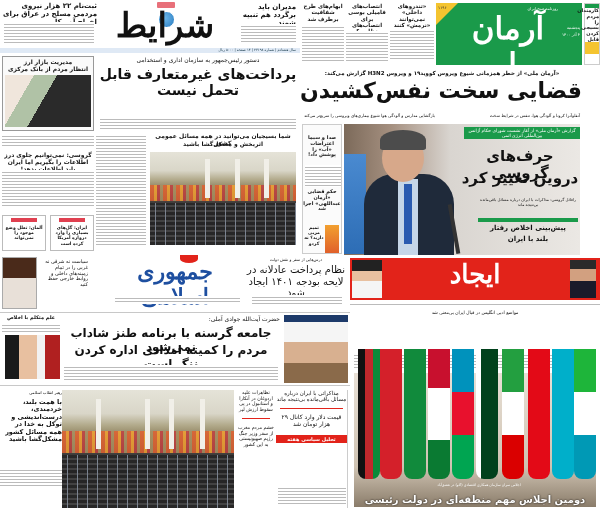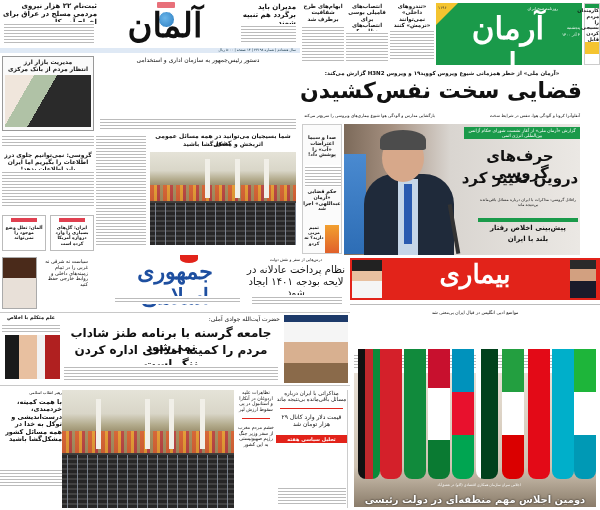--- a/index.html
+++ b/index.html
@@ -27,33 +27,34 @@
 .flag{position:absolute;bottom:28px;width:22px;height:130px;border-radius:0 0 8px 8px}
 </style>
 </head>
 <body>
 
 <div class="paper" id="kayhan">
   <div class="hl" style="position:absolute;left:2px;top:2px;width:95px;font-size:7px;text-align:right;">ثبت‌نام ۲۲ هزار نیروی مردمی مسلح در عراق برای اخراج آمریکا</div>
   <div class="txt" style="left:4px;top:22px;width:90px;height:22px"></div>
   <div style="position:absolute;left:157px;top:2px;width:18px;height:6px;background:#e8707a;border-radius:1px"></div>
   <div style="position:absolute;left:158px;top:11px;width:17px;height:17px;border-radius:50%;background:radial-gradient(circle at 40% 40%,#6bb6ea,#2a7cc0);border:1px solid #fff"></div>
-  <div class="hl" style="position:absolute;left:110px;top:6px;width:110px;font-family:'DejaVu Serif',serif;font-size:34px;font-weight:bold;color:#111">آلمان</div>
+  <div class="hl" style="position:absolute;left:110px;top:6px;width:110px;font-family:'DejaVu Serif',serif;font-size:34px;font-weight:bold;color:#111">شرایط</div>
   <div class="hl" style="position:absolute;right:4px;top:3px;width:60px;font-size:7px;text-align:right">مدیران باید برگردد هم تنبیه شوند</div>
   <div class="txt" style="right:4px;top:24px;width:55px;height:20px"></div>
 
   <div style="position:absolute;left:0;top:48px;width:300px;height:5px;background:#dfe9f5;font-size:3.5px;color:#134;padding:0 4px;line-height:5px">سال هشتادم | شماره ۲۳۱۹۸ | ۱۴ صفحه | ۵۰۰۰ ریال</div>
 
   <div style="position:absolute;left:2px;top:56px;width:92px;height:75px;border:1px solid #999;background:#fafafa">
     <div class="hl" style="font-size:6px;margin-top:2px">مدیریت بازار ارز</div>
     <div class="hl" style="font-size:6px">انتظار مردم از بانک مرکزی</div>
     <div style="position:absolute;left:2px;top:18px;width:86px;height:52px;background:linear-gradient(120deg,#f0e6dc 0 25%,#b0c2a6 25% 45%,#2a2a2a 45% 100%)"></div>
   </div>
 
   <div class="hl" style="position:absolute;left:100px;top:57px;width:196px;font-size:6px;font-weight:normal">دستور رئیس‌جمهور به سازمان اداری و استخدامی</div>
+  <div class="hl" style="position:absolute;left:98px;top:66px;width:200px;font-size:14px">پرداخت‌های غیرمتعارف قابل تحمل نیست</div>
   <div class="txt" style="left:100px;top:117px;width:196px;height:14px"></div>
 
   <div class="txt" style="left:2px;top:134px;width:92px;height:14px"></div>
   <div class="hl" style="position:absolute;left:2px;top:152px;width:92px;font-size:6px">گروسی: نمی‌توانیم جلوی درز اطلاعات را بگیریم اما ایران باید اطلاعات بدهد!</div>
   <div class="txt" style="left:2px;top:170px;width:92px;height:38px"></div>
   <div class="txt" style="left:96px;top:134px;width:50px;height:112px"></div>
 
   <div class="hl" style="position:absolute;left:150px;top:133px;width:146px;font-size:6px">شما بسیجیان می‌توانید در همه مسائل عمومی کشور</div>
   <div class="hl" style="position:absolute;left:150px;top:141px;width:146px;font-size:6px">اثربخش و مشکل‌گشا باشید</div>
   <div class="photo-crowd" style="left:150px;top:152px;width:146px;height:93px">
@@ -152,21 +153,21 @@
   </div>
   <div class="hl" style="position:absolute;left:62px;top:61px;width:218px;font-size:6px;font-weight:normal;text-align:right">حضرت آیت‌الله جوادی آملی:</div>
   <div class="hl" style="position:absolute;left:62px;top:72px;width:218px;font-size:12px">جامعه گرسنه با برنامه طنز شاداب نمی‌شود</div>
   <div class="hl" style="position:absolute;left:62px;top:89px;width:218px;font-size:12px">مردم را کمیته امدادی اداره کردن ننگ است</div>
   <div class="txt" style="left:64px;top:110px;width:214px;height:16px"></div>
   <div style="position:absolute;left:284px;top:60px;width:64px;height:68px;background:linear-gradient(#1d3a6a 0 10%,#f5f5f5 10% 40%,#d8b090 40% 70%,#8a6a4a 70% 100%)"></div>
   <div class="border" style="left:0;top:130px;width:350px;height:1px"></div>
 
   <div style="position:absolute;left:0;top:135px;width:62px;height:118px">
     <div style="font-size:4px;text-align:right">رهبر انقلاب اسلامی</div>
-    <div class="hl" style="font-size:6.5px;text-align:right;margin-top:4px">با همت کمیته، خردمندی، درست‌اندیشی و توکل به خدا در همه مسائل کشور مشکل‌گشا باشید</div>
+    <div class="hl" style="font-size:6.5px;text-align:right;margin-top:4px">با همت بلند، خردمندی، درست‌اندیشی و توکل به خدا در همه مسائل کشور مشکل‌گشا باشید</div>
     <div class="txt" style="left:0;top:78px;width:62px;height:20px"></div>
   </div>
   <div class="photo-crowd" style="left:62px;top:135px;width:172px;height:118px">
     <div class="pillar" style="left:20%"></div>
       <div class="pillar" style="left:48%"></div>
       <div class="pillar" style="left:62%"></div>
       <div class="pillar" style="left:80%"></div>
   </div>
   <div style="position:absolute;left:238px;top:135px;width:36px;height:118px">
     <div class="hl" style="font-size:4.8px;font-weight:normal">تظاهرات علیه اردوغان در آنکارا و استانبول در پی سقوط ارزش لیر</div>
@@ -181,21 +182,21 @@
       <div style="font-size:5px;color:#fff;text-align:center;font-weight:bold">تحلیل سیاسی هفته</div>
     </div>
     <div class="txt" style="left:2px;top:96px;width:68px;height:20px"></div>
   </div>
 </div>
 
 <div class="paper" id="resalat">
   <div style="position:absolute;left:0;top:3px;width:250px;height:42px;background:#e2231a">
     <div style="position:absolute;left:2px;top:2px;width:30px;height:38px;background:linear-gradient(#222 0 30%,#e8c0a0 30% 55%,#f5f5f5 55% 100%)"></div>
     <div style="position:absolute;right:4px;top:2px;width:26px;height:38px;background:linear-gradient(#2a2a2a 0 25%,#d2a080 25% 55%,#1a1a2a 55% 100%)"></div>
-    <div class="hl" style="position:absolute;left:70px;top:2px;width:110px;font-family:'DejaVu Serif',serif;font-size:26px;color:#fff">بیماری</div>
+    <div class="hl" style="position:absolute;left:70px;top:2px;width:110px;font-family:'DejaVu Serif',serif;font-size:26px;color:#fff">ایجاد</div>
   </div>
   <div class="txt" style="left:0;top:47px;width:250px;height:4px"></div>
   <div class="hl" style="position:absolute;left:30px;top:55px;width:190px;font-size:4.5px;font-weight:normal">مواضع ادبی انگلیس در قبال ایران بی‌معنی شد</div>
   <div class="txt" style="left:4px;top:98px;width:242px;height:16px"></div>
 
   <div style="position:absolute;left:4px;top:118px;width:242px;height:134px;background:linear-gradient(#e8e0d6,#cfc3b2 70%,#8a7c6a)">
     <div class="flag" style="left:4px;background:linear-gradient(90deg,#111 0 33%,#c0282c 33% 66%,#0a8a3a 66%)"></div>
     <div class="flag" style="left:26px;background:#d4202a"></div>
     <div class="flag" style="left:50px;background:#118a3c"></div>
     <div class="flag" style="left:74px;background:linear-gradient(#c8102e 0 30%,#fff 30% 70%,#0a7a32 70%)"></div>

